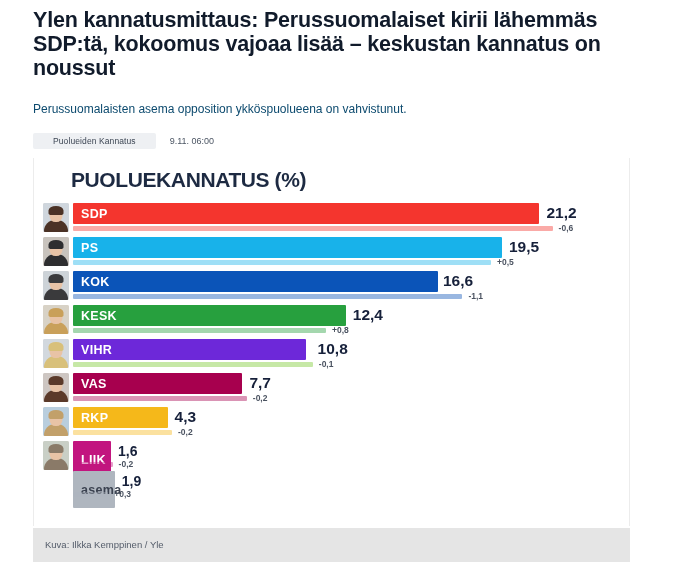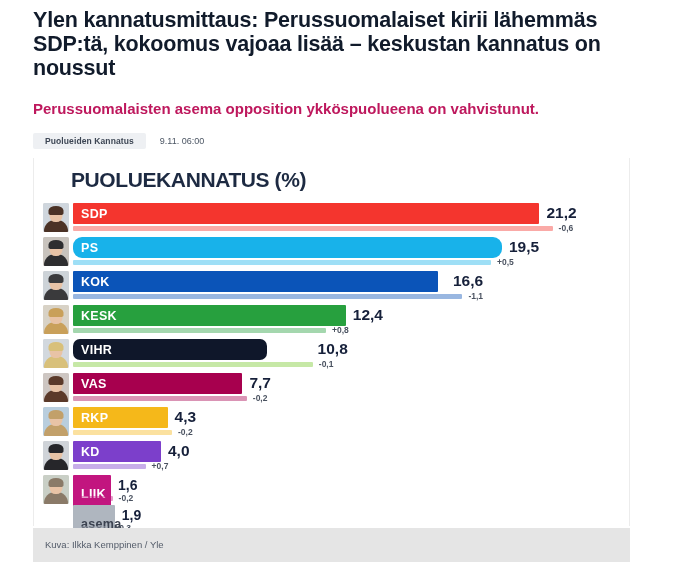--- a/index.html
+++ b/index.html
@@ -12,26 +12,26 @@
   .page { position: relative; width: 693px; height: 575px; background:#fff; }
 
   
   .headline {
     position: absolute; left: 33px; top: 8px; width: 600px;
     font-size: 21.5px; line-height: 24px; font-weight: 700;
     color: #111b2b; letter-spacing: -0.2px;
   }
   .standfirst {
     position: absolute; left: 33px; top: 100px; width: 600px;
-    font-size: 15px; line-height: 18px; color: #be185d; font-weight: 700;
+    font-size: 12px; line-height: 18px; color: #0c4a6e; font-weight: 400;
   }
   .metarow { position: absolute; left: 33px; top: 133px; display: flex; align-items: center; gap: 14px; }
   .tag {
-    background: #eef0f3; color: #3d4654; font-size: 8.5px; font-weight: 700;
-    padding: 3px 12px; border-radius: 2px; letter-spacing: .1px; white-space: nowrap;
+    background: #eef0f3; color: #3d4654; font-size: 8.5px; font-weight: 400;
+    padding: 3px 20px; border-radius: 2px; letter-spacing: .1px; white-space: nowrap;
   }
   .timestamp { font-size: 9px; color: #4b5563; }
 
   
   .graphic {
     position: absolute; left: 33px; top: 158px; width: 597px; height: 368px;
     background: #ffffff; border-left: 1px solid #ececec; border-right: 1px solid #ececec;
   }
   .graphic-title {
     position: absolute; left: 37px; top: 10px;
@@ -134,40 +134,40 @@
           </div>
         </div>
         <div class="row">
           <div class="photo">
             <div class="sky" style="background:#c8c3bd"></div>
             <div class="body" style="background:#2e2e30"></div>
             <div class="head"></div>
             <div class="hair" style="background:#2e2e30"></div>
           </div>
           <div class="barwrap">
-            <div class="bar" style="width: 429px; background: rgb(24, 178, 234); border-radius: 9px;">
+            <div class="bar" style="width: 429px; background: rgb(24, 178, 234);">
               <span class="bar-label">PS</span>
             </div>
             <div class="value" style="left: 436px;">19,5</div>
             <div class="subbar" style="width: 418px; background: rgb(24, 178, 234);"></div>
             <div class="delta" style="left: 424px;">+0,5</div>
           </div>
         </div>
         <div class="row">
           <div class="photo">
             <div class="sky" style="background:#cdd3d8"></div>
             <div class="body" style="background:#3a3a3c"></div>
             <div class="head"></div>
             <div class="hair" style="background:#3a3a3c"></div>
           </div>
           <div class="barwrap">
             <div class="bar" style="width: 365.2px; background: rgb(11, 84, 184);">
               <span class="bar-label">KOK</span>
             </div>
-            <div class="value" style="left: 380px;">16,6</div>
+            <div class="value" style="left: 370px;">16,6</div>
             <div class="subbar" style="width: 389.4px; background: rgb(11, 84, 184);"></div>
             <div class="delta" style="left: 395.4px;">-1,1</div>
           </div>
         </div>
         <div class="row">
           <div class="photo">
             <div class="sky" style="background:#d8d2c6"></div>
             <div class="body" style="background:#c9a05a"></div>
             <div class="head"></div>
             <div class="hair" style="background:#c9a05a"></div>
@@ -182,21 +182,21 @@
           </div>
         </div>
         <div class="row">
           <div class="photo">
             <div class="sky" style="background:#d2d8de"></div>
             <div class="body" style="background:#d8c07a"></div>
             <div class="head"></div>
             <div class="hair" style="background:#d8c07a"></div>
           </div>
           <div class="barwrap">
-            <div class="bar" style="width: 194px; background: #0f172a; border-radius: 7px;">
+            <div class="bar" style="width: 233px; background: #6d28d9;">
               <span class="bar-label">VIHR</span>
             </div>
             <div class="value" style="left: 244.6px;">10,8</div>
             <div class="subbar" style="width: 239.8px; background: rgb(119, 199, 42);"></div>
             <div class="delta" style="left: 245.8px;">-0,1</div>
           </div>
         </div>
         <div class="row">
           <div class="photo">
             <div class="sky" style="background:#cdc6c2"></div>
@@ -222,36 +222,20 @@
           </div>
           <div class="barwrap">
             <div class="bar" style="width: 94.6px; background: rgb(245, 184, 26);">
               <span class="bar-label">RKP</span>
             </div>
             <div class="value" style="left: 101.6px;">4,3</div>
             <div class="subbar" style="width: 99px; background: rgb(245, 184, 26);"></div>
             <div class="delta" style="left: 105px;">-0,2</div>
           </div>
         </div>
-        <div class="row">
-          <div class="photo">
-            <div class="sky" style="background:#cfd3d8"></div>
-            <div class="body" style="background:#26262a"></div>
-            <div class="head"></div>
-            <div class="hair" style="background:#26262a"></div>
-          </div>
-          <div class="barwrap">
-            <div class="bar" style="width: 88px; background: rgb(124, 63, 203);">
-              <span class="bar-label">KD</span>
-            </div>
-            <div class="value" style="left: 95px;">4,0</div>
-            <div class="subbar" style="width: 72.6px; background: rgb(124, 63, 203);"></div>
-            <div class="delta" style="left: 78.6px;">+0,7</div>
-          </div>
-        </div>
         <div class="row small">
           <div class="photo">
             <div class="sky" style="background:#c9cfc6"></div>
             <div class="body" style="background:#8a7a68"></div>
             <div class="head"></div>
             <div class="hair" style="background:#8a7a68"></div>
           </div>
           <div class="barwrap">
             <div class="bar short" style="width: 38px; background: rgb(194, 21, 127);">
               <span class="bar-label">LIIK</span>

